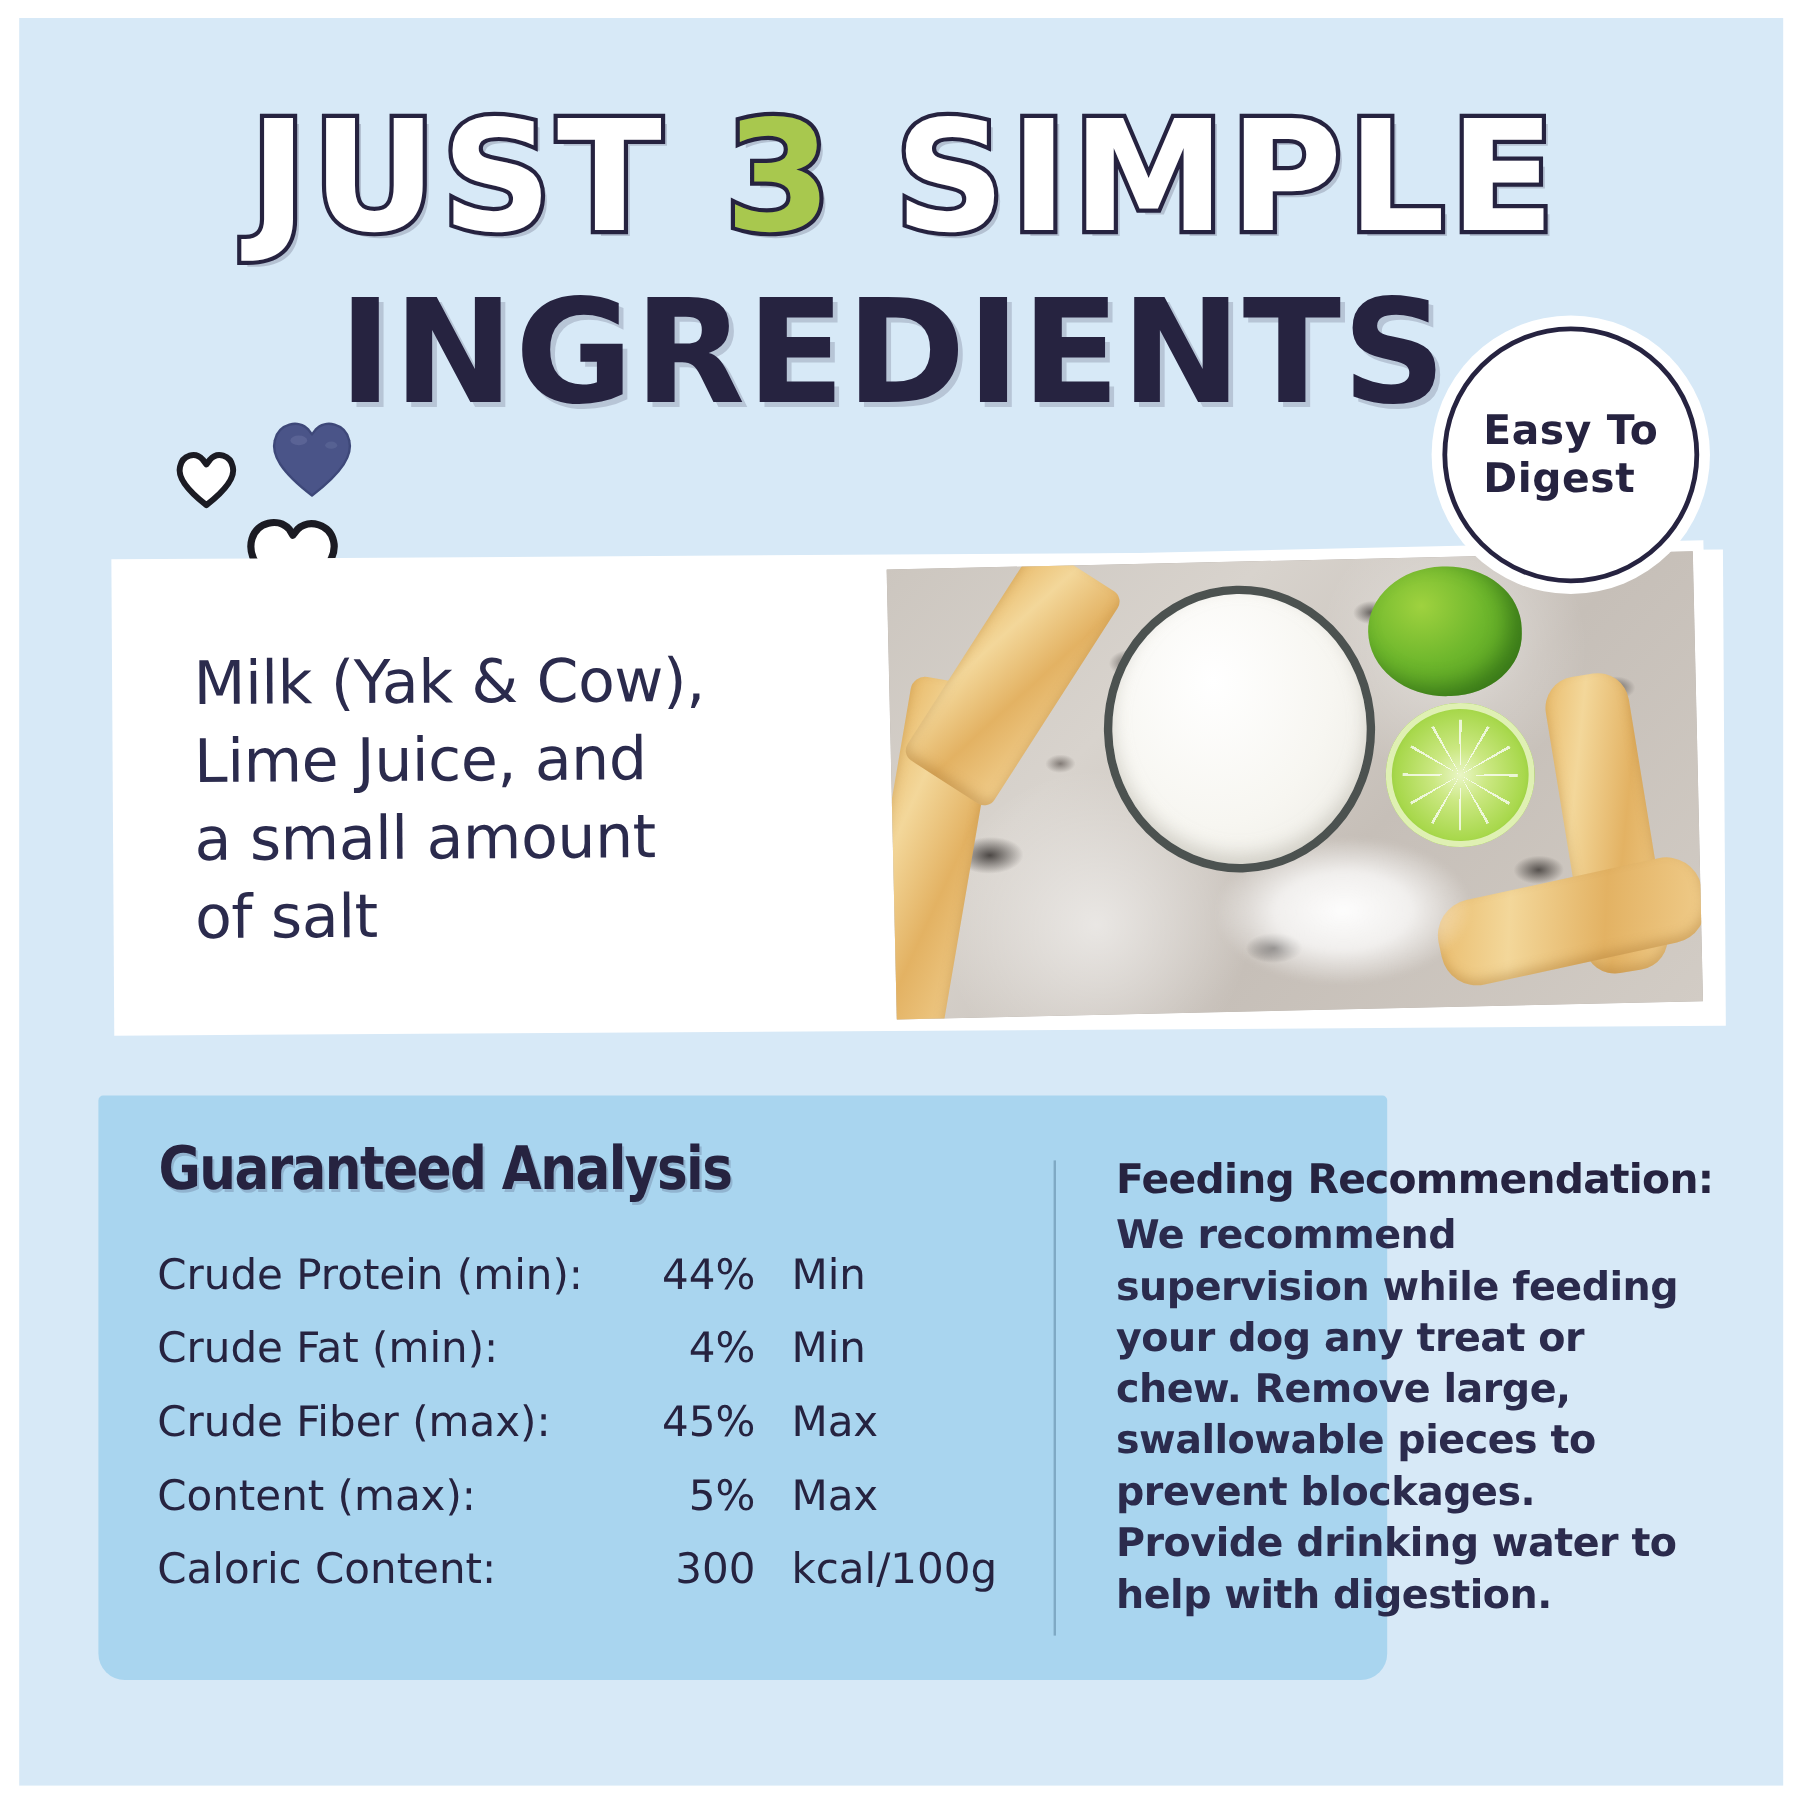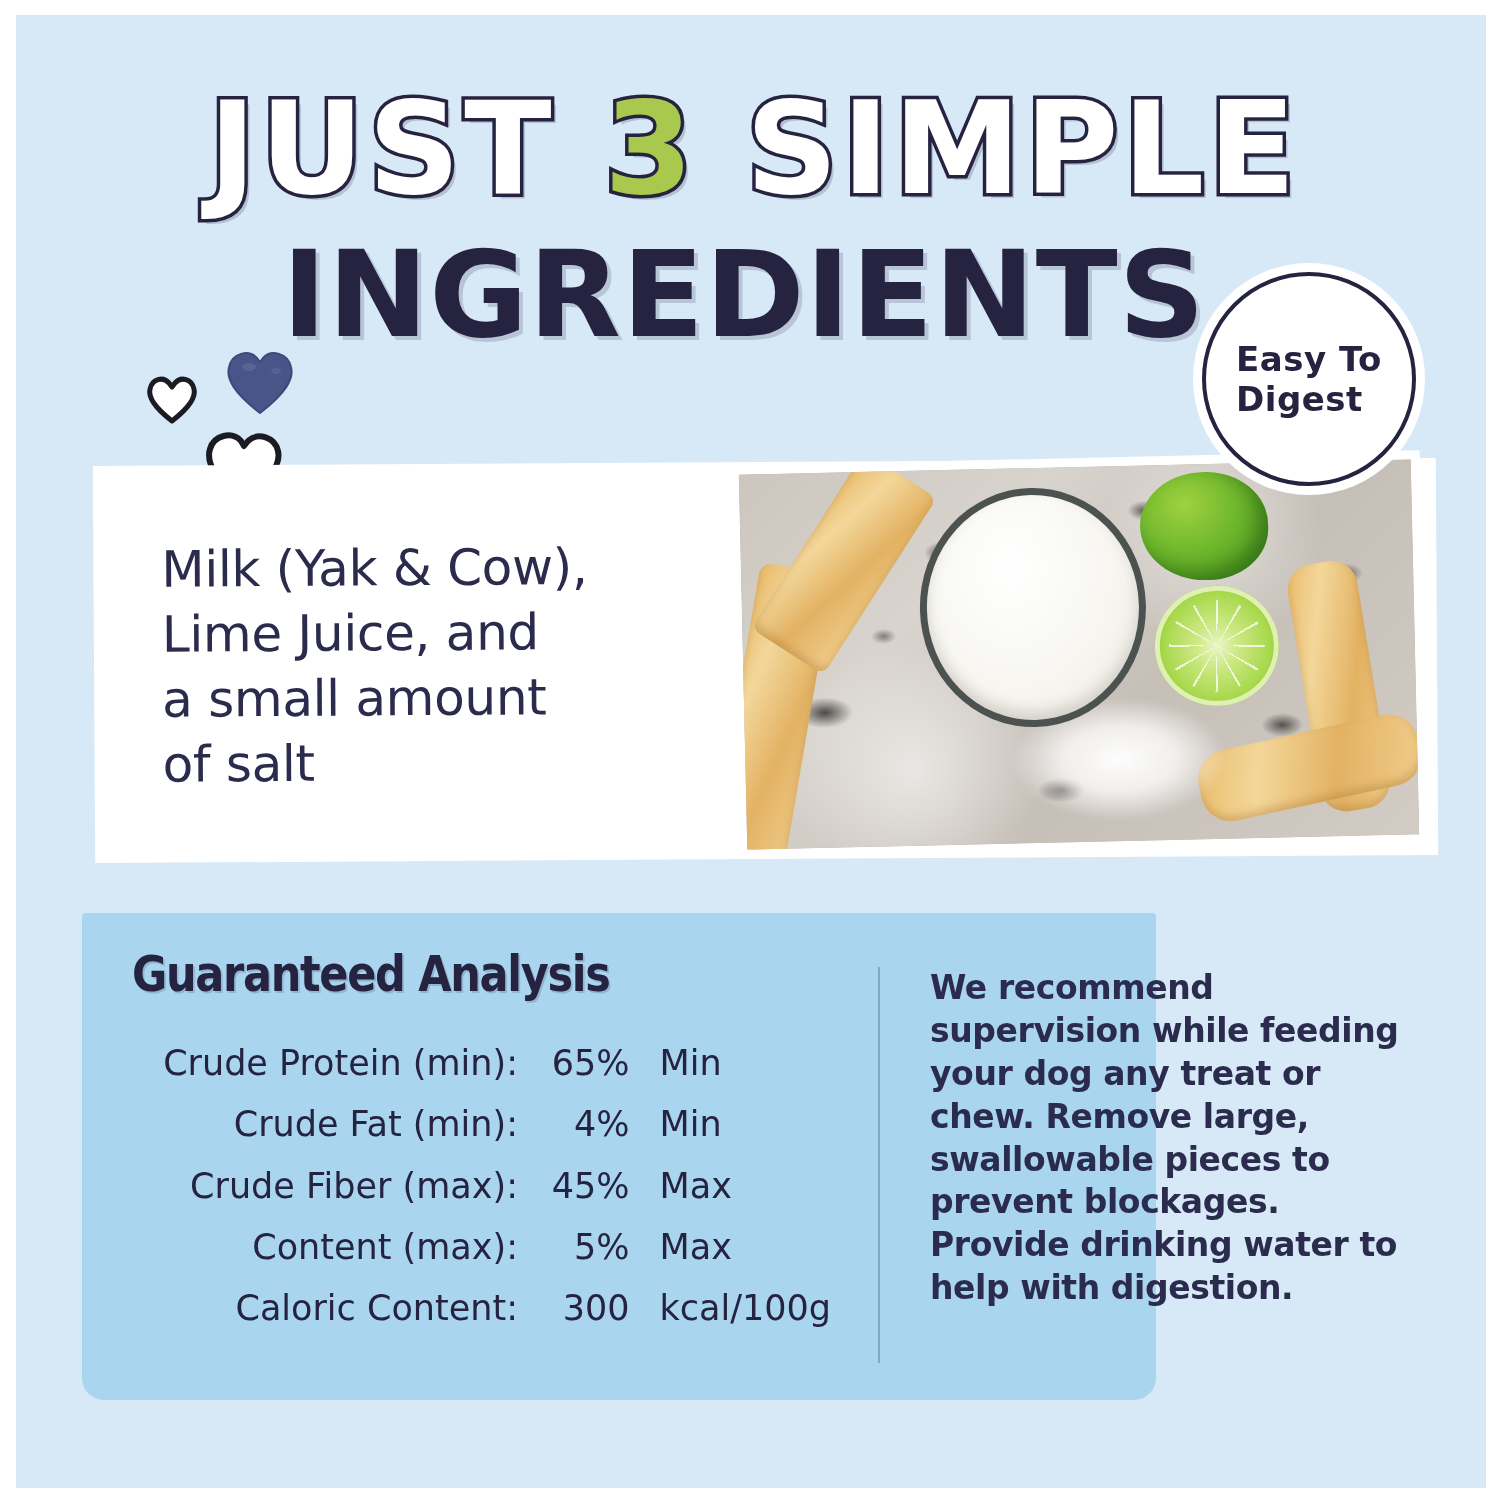--- a/index.html
+++ b/index.html
@@ -248,21 +248,21 @@
     border-collapse: collapse;
   }
   .ga-table td {
     font-family: "DejaVu Sans", sans-serif;
     font-size: 35px;
     color: #262340;
     padding: 10px 0;
     line-height: 1.18;
     white-space: nowrap;
   }
-  .ga-table td.lbl { text-align: right; width: 395px; }
+  .ga-table td.lbl { text-align: left; width: 395px; }
   .ga-table td.val { text-align: right; width: 120px; padding-right: 0; }
   .ga-table td.unit { text-align: left; padding-left: 30px; }
 
   .divider {
     position: absolute;
     left: 796px;
     top: 54px;
     width: 2px;
     height: 396px;
     background: #7fa9c4;
@@ -345,21 +345,21 @@
 Digest</div>
     </div>
 
     <div class="facts-panel">
       <div class="ga-title">Guaranteed Analysis</div>
 
       <table class="ga-table">
         <tbody>
           <tr>
             <td class="lbl">Crude Protein (min):</td>
-            <td class="val">65%</td>
+            <td class="val">44%</td>
             <td class="unit">Min</td>
           </tr>
           <tr>
             <td class="lbl">Crude Fat (min):</td>
             <td class="val">4%</td>
             <td class="unit">Min</td>
           </tr>
           <tr>
             <td class="lbl">Crude Fiber (max):</td>
             <td class="val">45%</td>
@@ -374,18 +374,19 @@
             <td class="lbl">Caloric Content:</td>
             <td class="val">300</td>
             <td class="unit">kcal/100g</td>
           </tr>
         </tbody>
       </table>
 
       <div class="divider"></div>
 
       <div class="feeding">
+        <div class="feeding-title">Feeding Recommendation:</div>
         <div class="feeding-body">We recommend supervision while feeding your dog any treat or chew. Remove large, swallowable pieces to prevent blockages. Provide drinking water to help with digestion.</div>
       </div>
     </div>
 
   </div>
 </div>
 
 </body></html>

